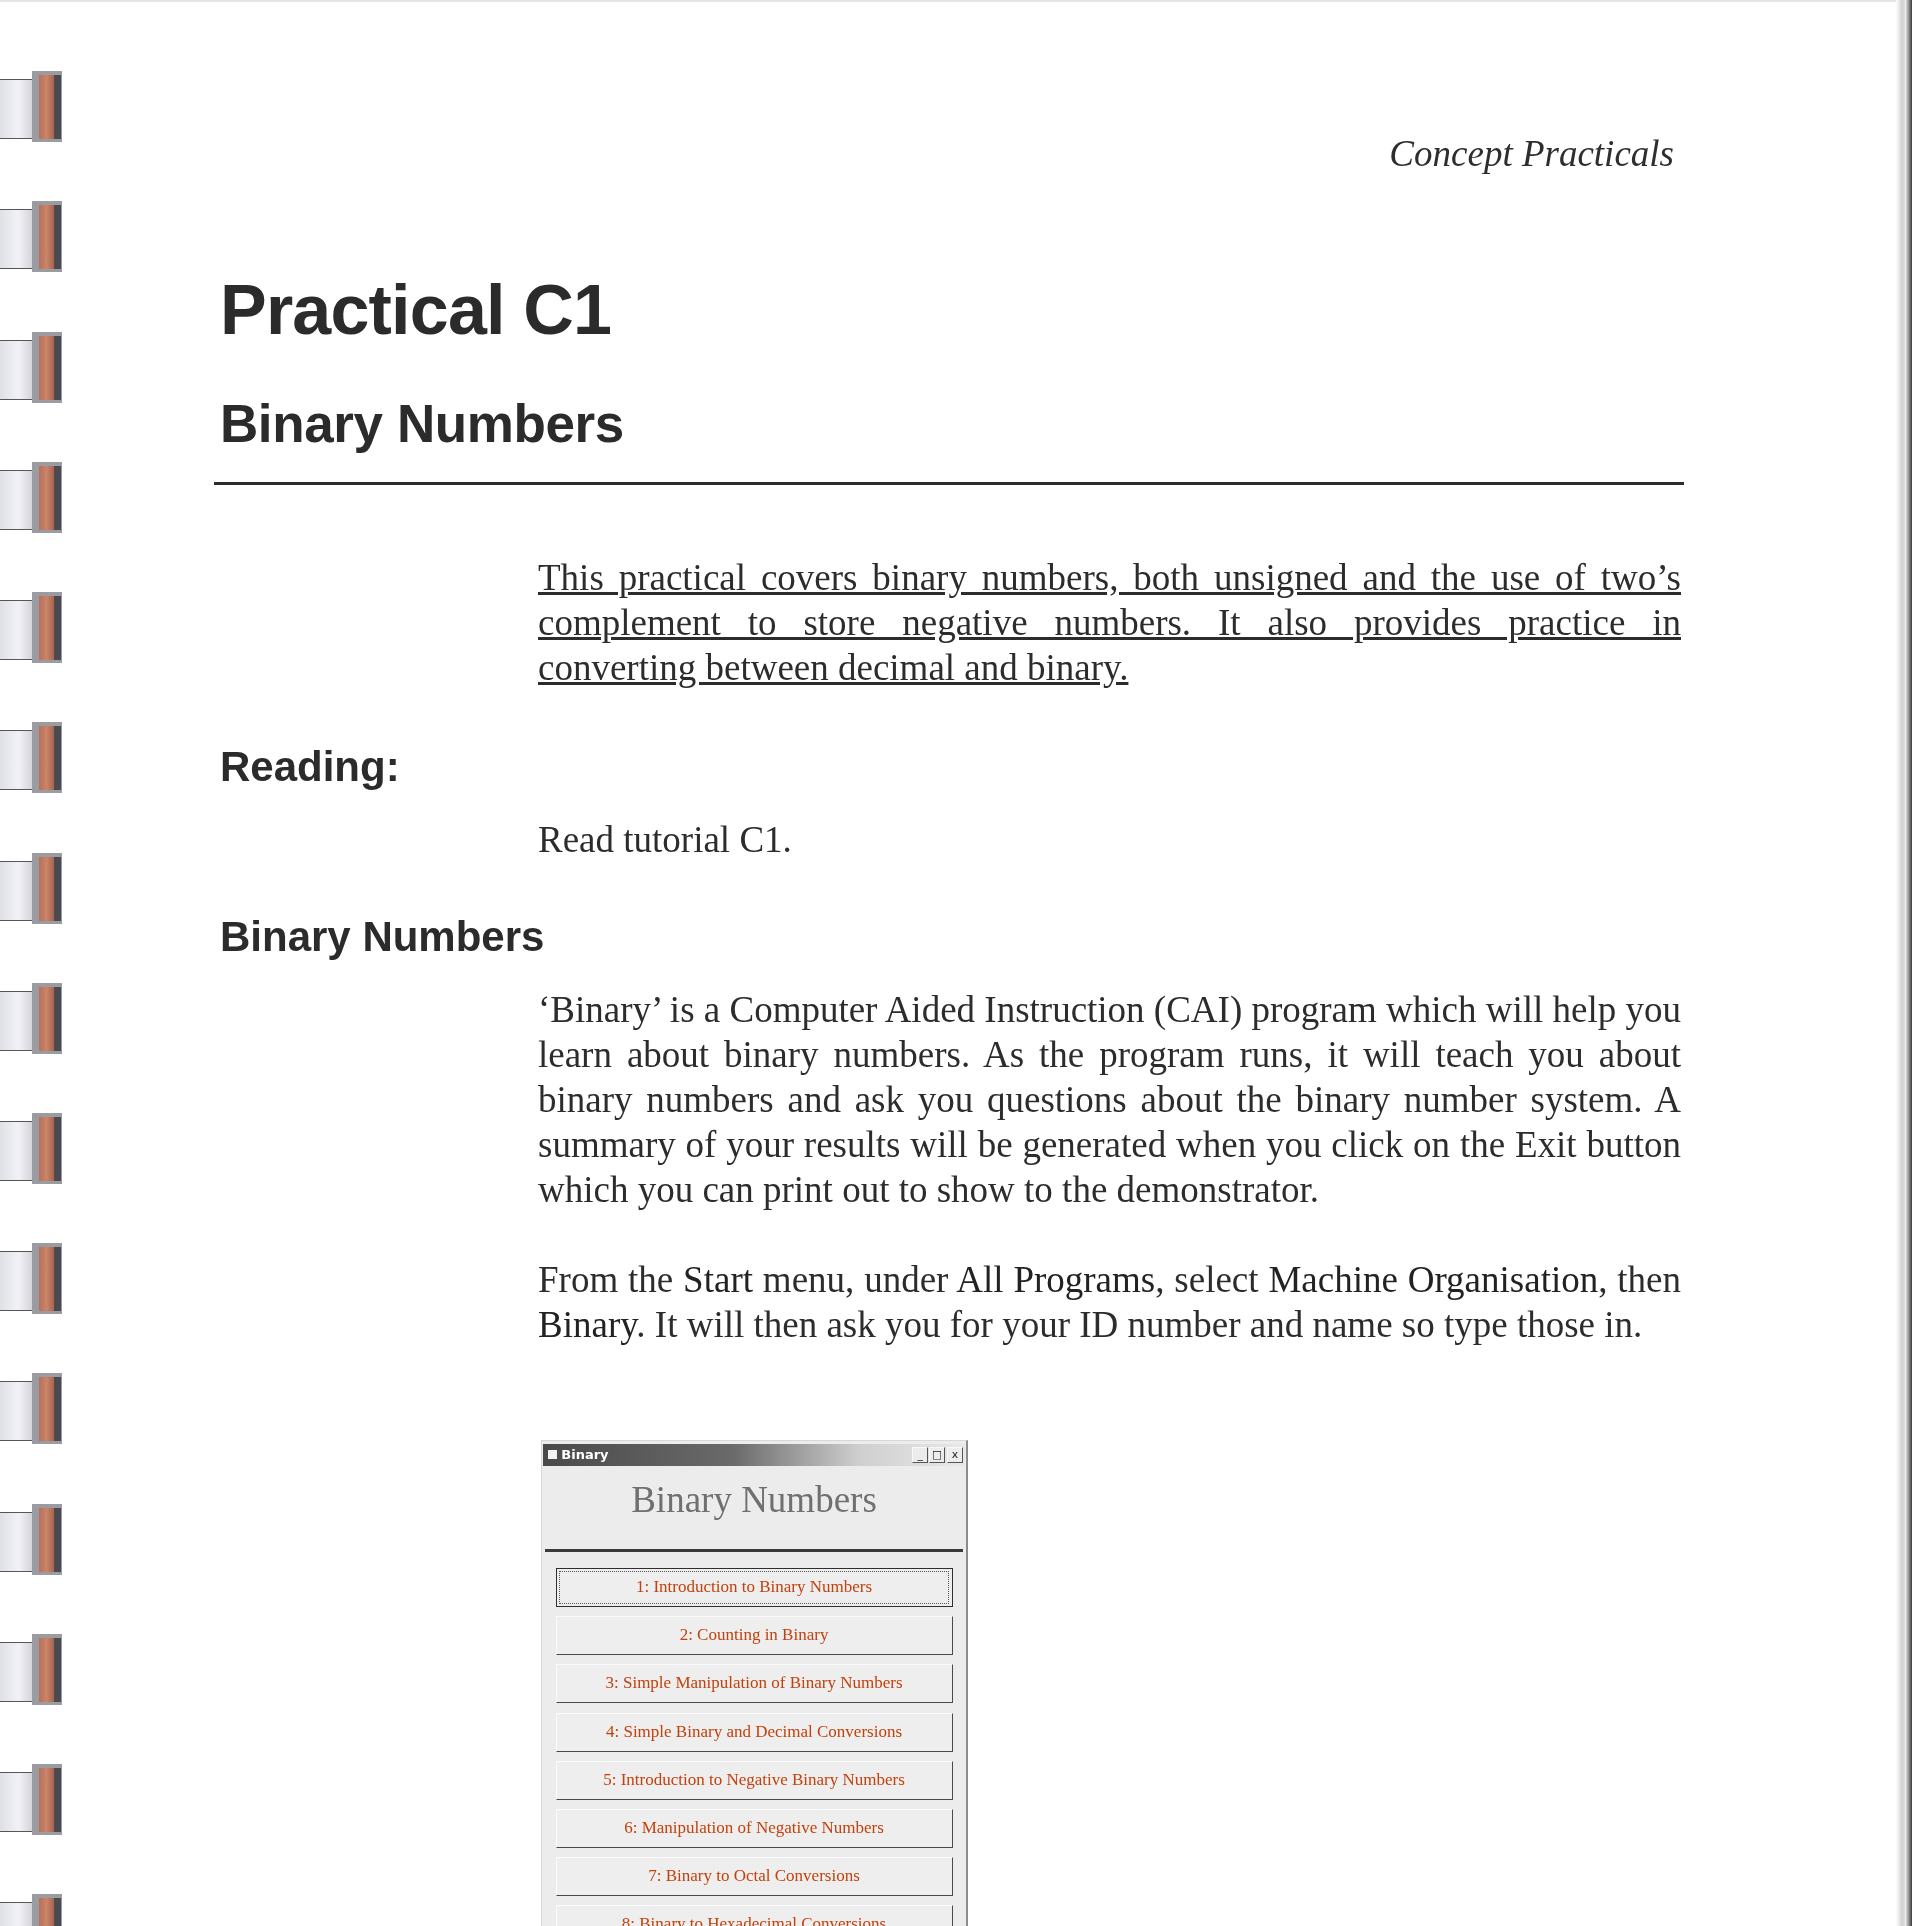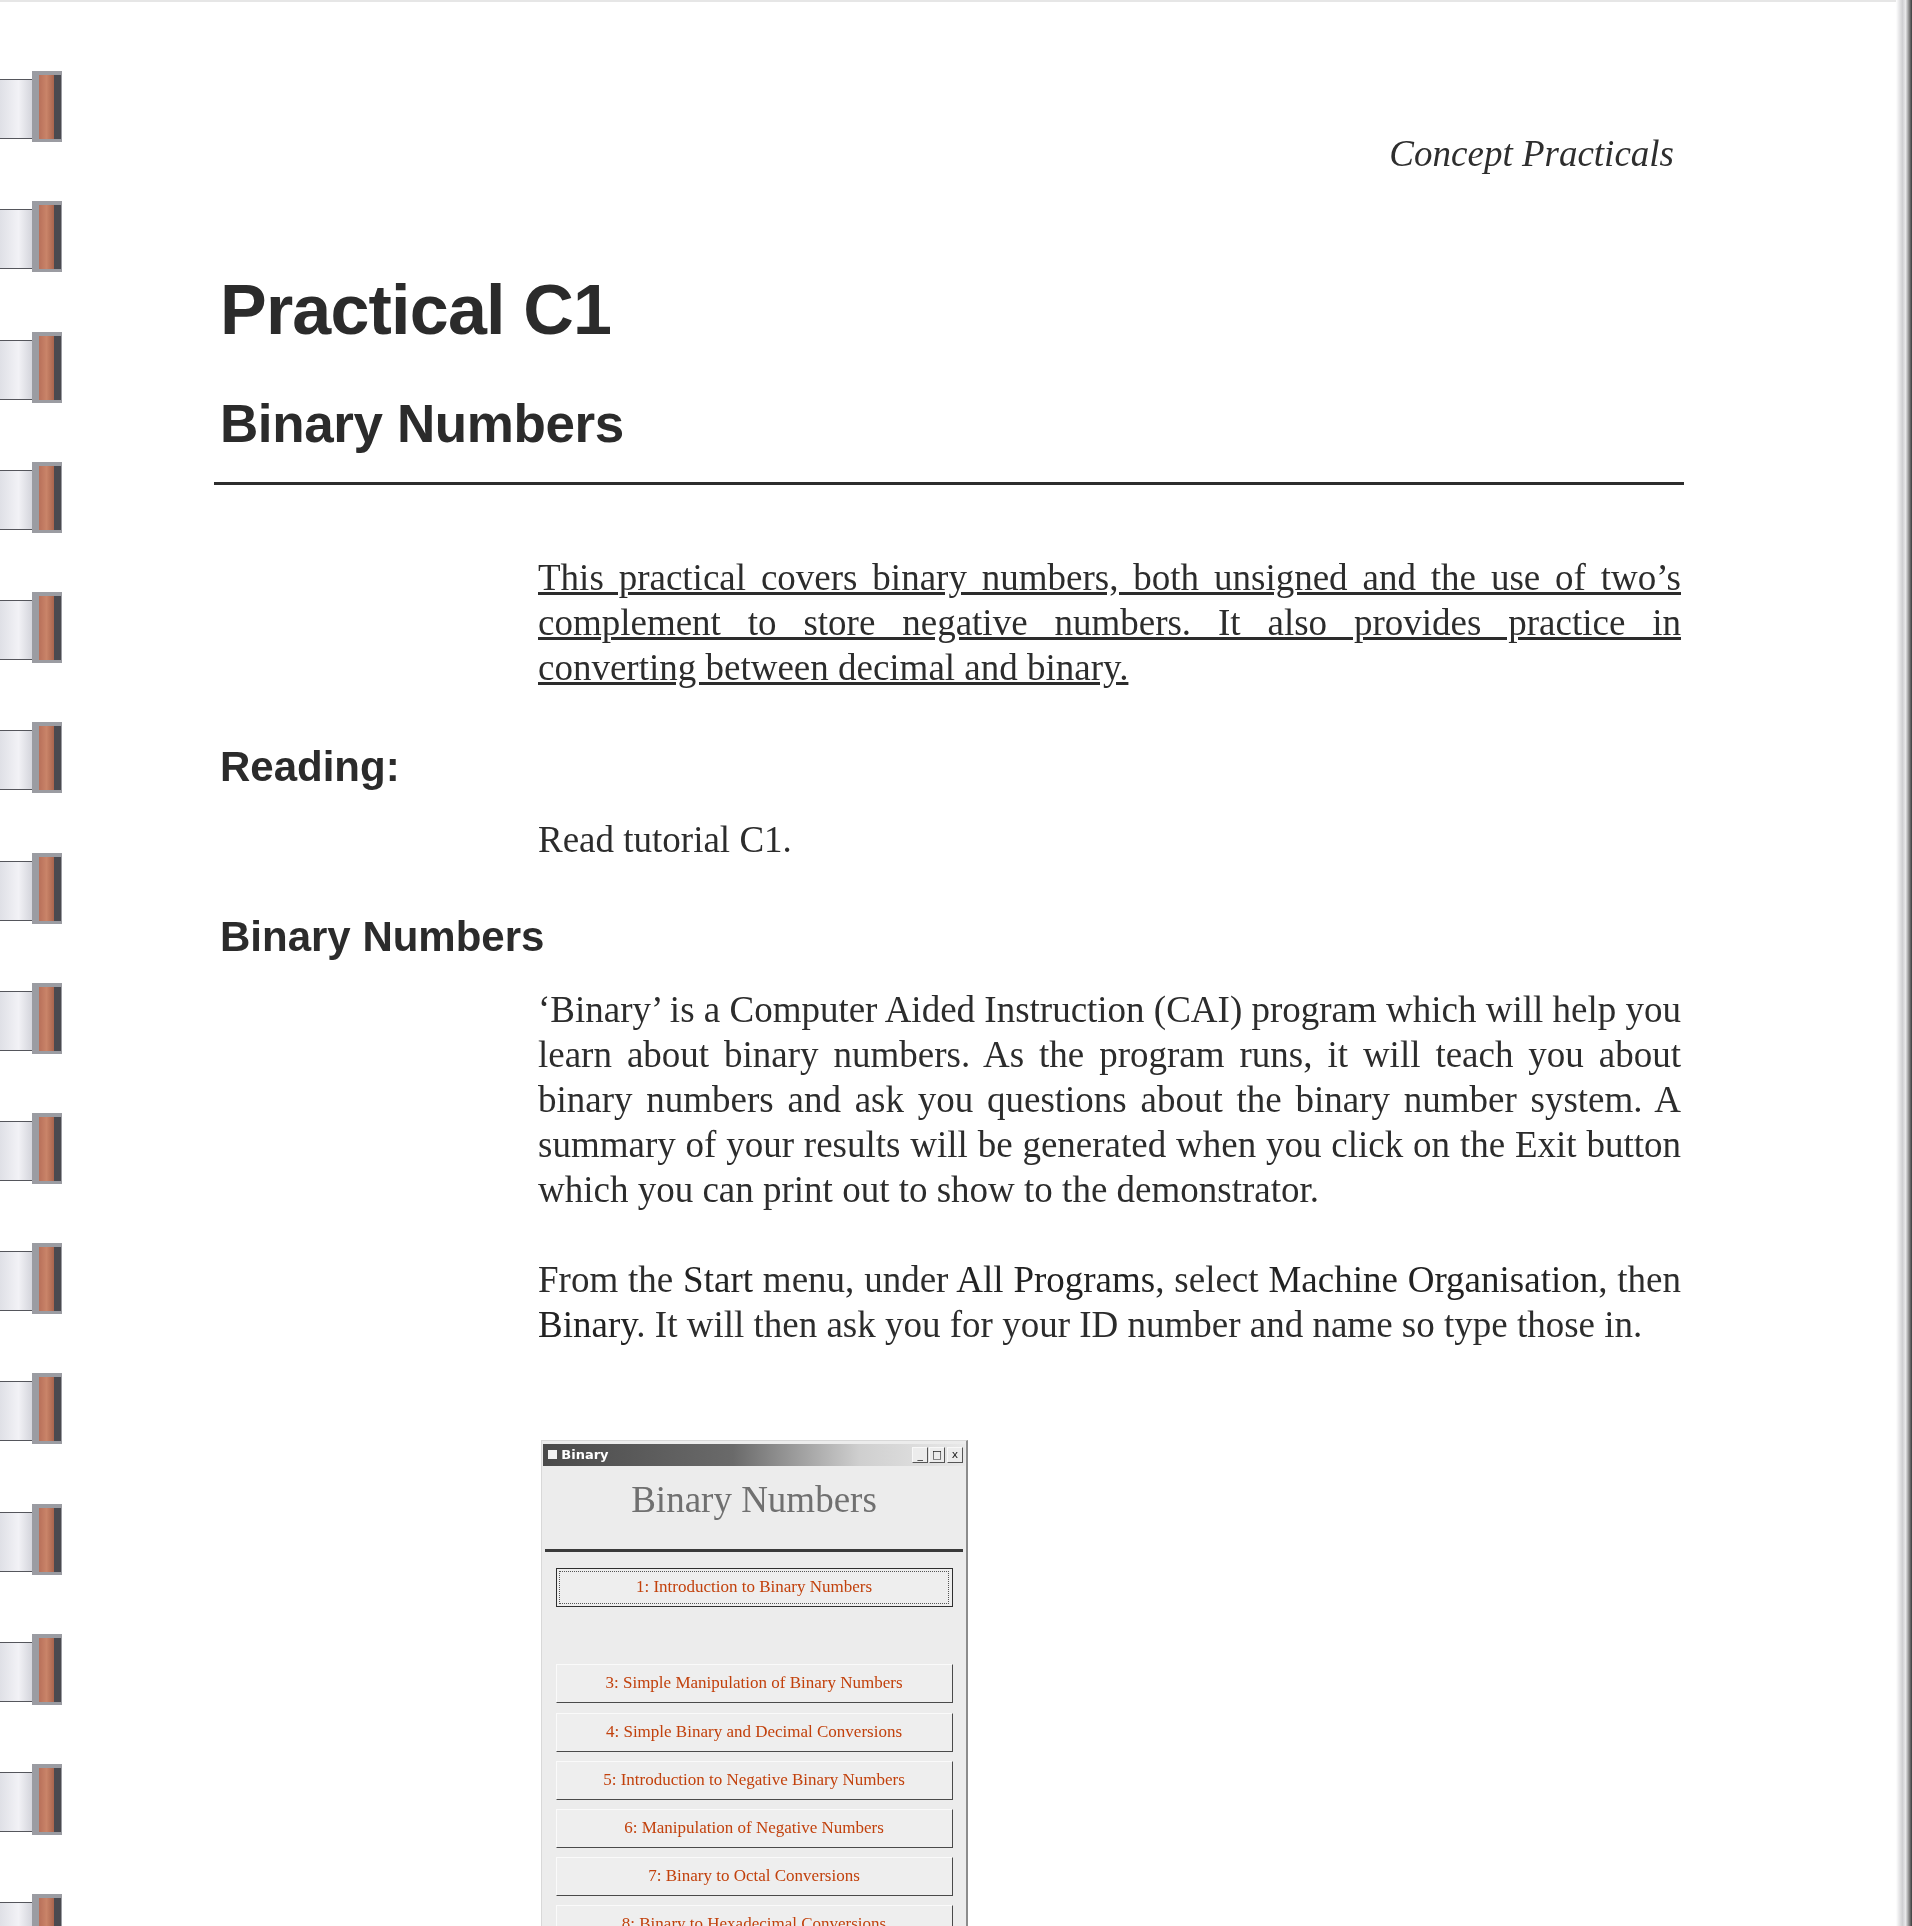--- a/index.html
+++ b/index.html
@@ -153,20 +153,21 @@
     <span class="ticon"></span>
     <span class="ttl">Binary</span>
     <span class="tbtn" style="right:37px;">_</span>
     <span class="tbtn" style="right:20px;">□</span>
     <span class="tbtn" style="right:2.3px;">x</span>
   </div>
   <div class="win-heading">Binary Numbers</div>
   <div class="sep" style="top:108px;"></div>
 
   <div class="menu-btn focused" style="top:127px;">1: Introduction to Binary Numbers</div>
+  <div class="menu-btn" style="top:175px;">2: Counting in Binary</div>
   <div class="menu-btn" style="top:223px;">3: Simple Manipulation of Binary Numbers</div>
   <div class="menu-btn" style="top:272px;">4: Simple Binary and Decimal Conversions</div>
   <div class="menu-btn" style="top:320px;">5: Introduction to Negative Binary Numbers</div>
   <div class="menu-btn" style="top:368px;">6: Manipulation of Negative Numbers</div>
   <div class="menu-btn" style="top:416px;">7: Binary to Octal Conversions</div>
   <div class="menu-btn" style="top:464px;">8: Binary to Hexadecimal Conversions</div>
 
 </div>
 
 

